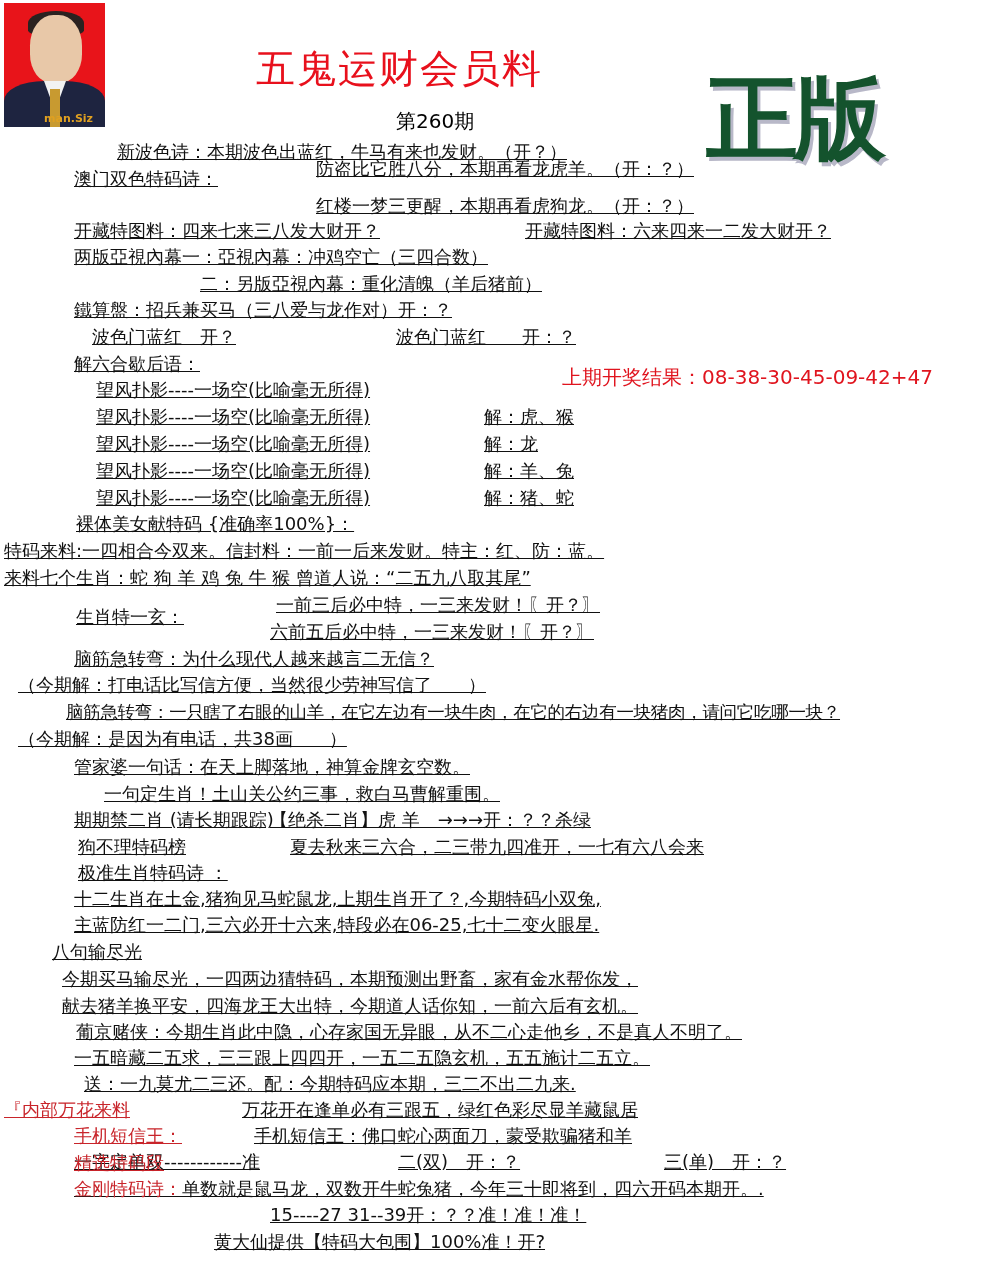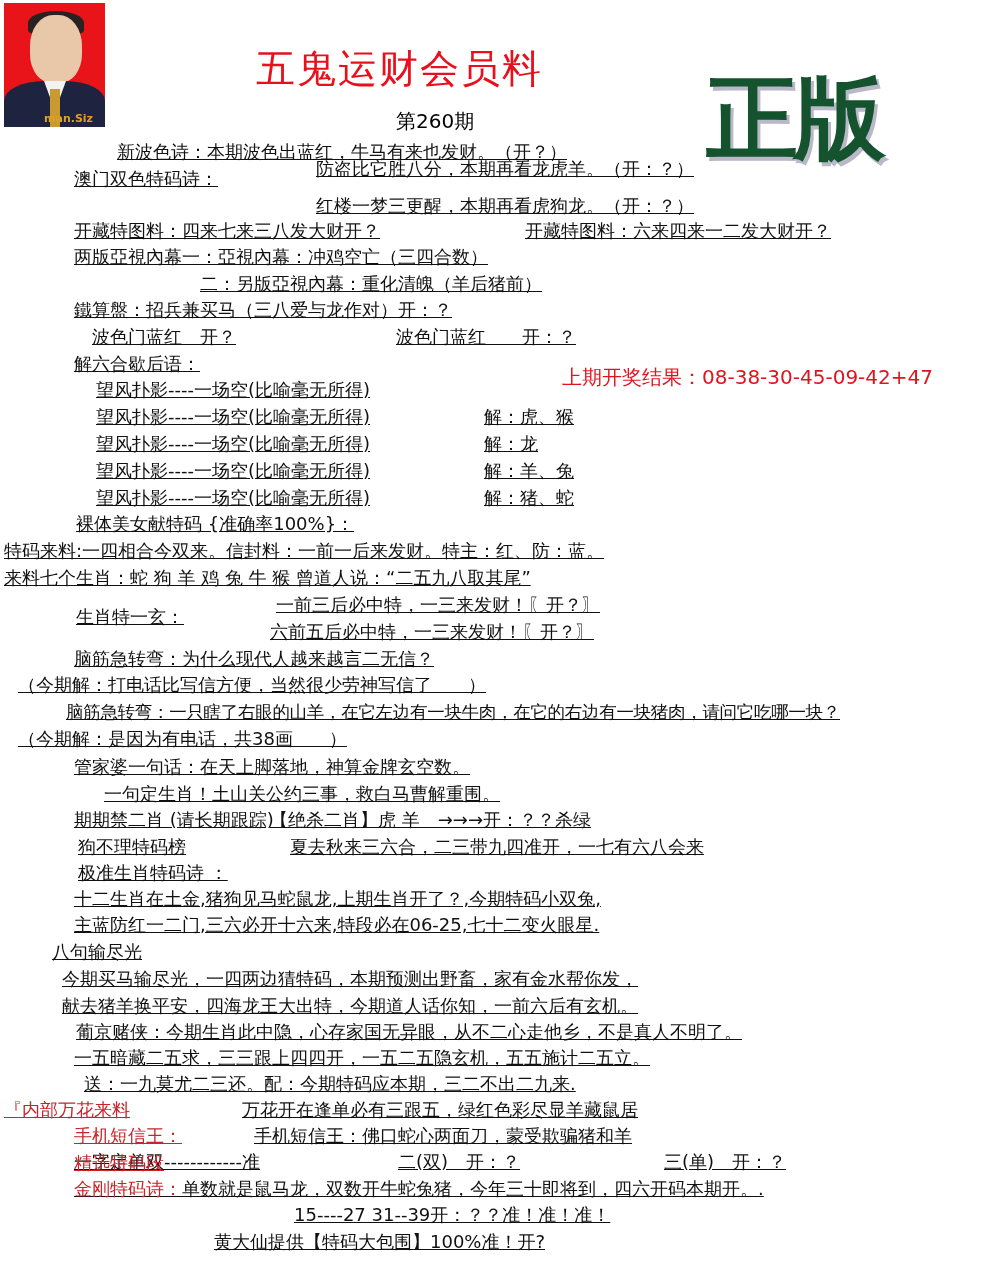--- a/index.html
+++ b/index.html
@@ -96,14 +96,14 @@
 <div class="abs t" style="left:242px;top:1099px;">万花开在逢单必有三跟五，绿红色彩尽显羊藏鼠居</div>
 <div class="abs t dred" style="left:74px;top:1125px;">手机短信王：</div>
 <div class="abs t" style="left:254px;top:1125px;">手机短信王：佛口蛇心两面刀，蒙受欺骗猪和羊</div>
 <div class="abs t" style="left:74px;top:1151px;">一字定单双------------准</div>
 <div class="abs t" style="left:398px;top:1151px;">二(双)　开：？</div>
 <div class="abs t" style="left:664px;top:1151px;">三(单)　开：？</div>
 <div class="abs t" style="left:74px;top:1178px;">
   <span class="dred">金刚特码诗：</span><span>单数就是鼠马龙，双数开牛蛇兔猪，今年三十即将到，四六开码本期开。.</span>
 </div>
 <div class="abs t dred" style="left:74px;top:1152px;">精选特码段</div>
-<div class="abs t" style="left:270px;top:1204px;margin-left:24px;">15----27 31--39开：？？准！准！准！</div>
+<div class="abs t" style="left:270px;top:1204px;">15----27 31--39开：？？准！准！准！</div>
 <div class="abs t" style="left:174px;top:1231px;margin-left:40px;">黄大仙提供【特码大包围】100%准！开?</div>
 
 </body></html>

